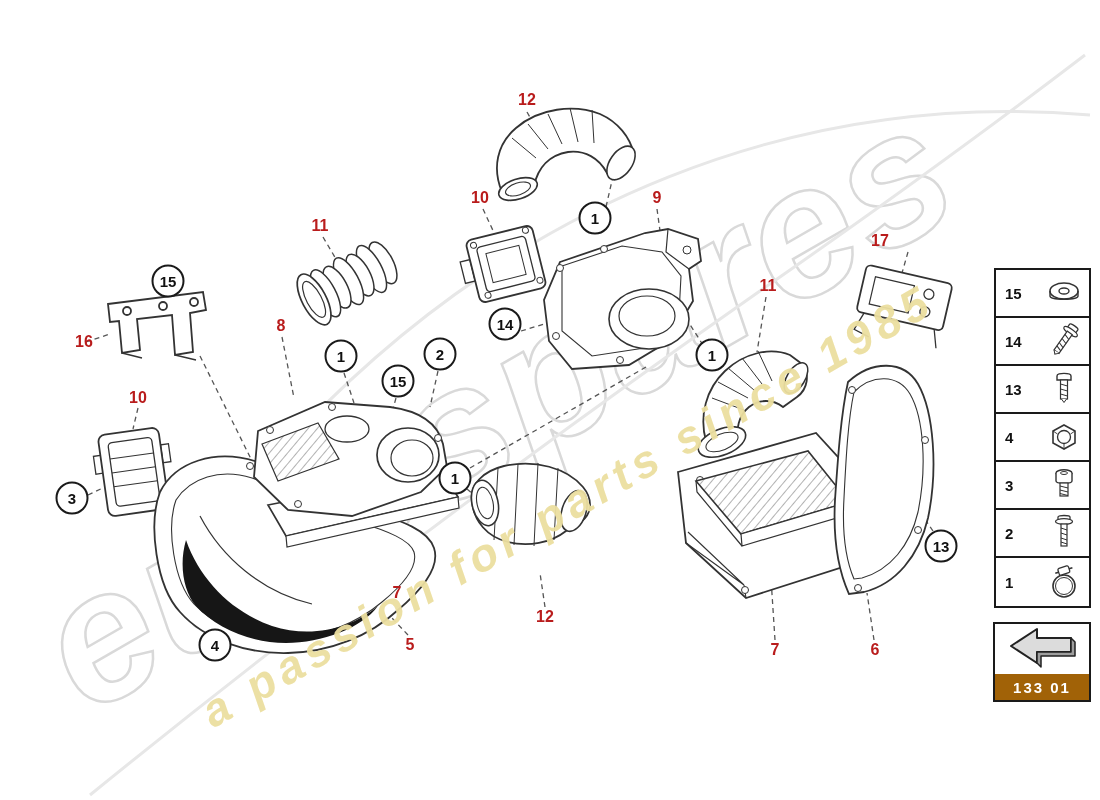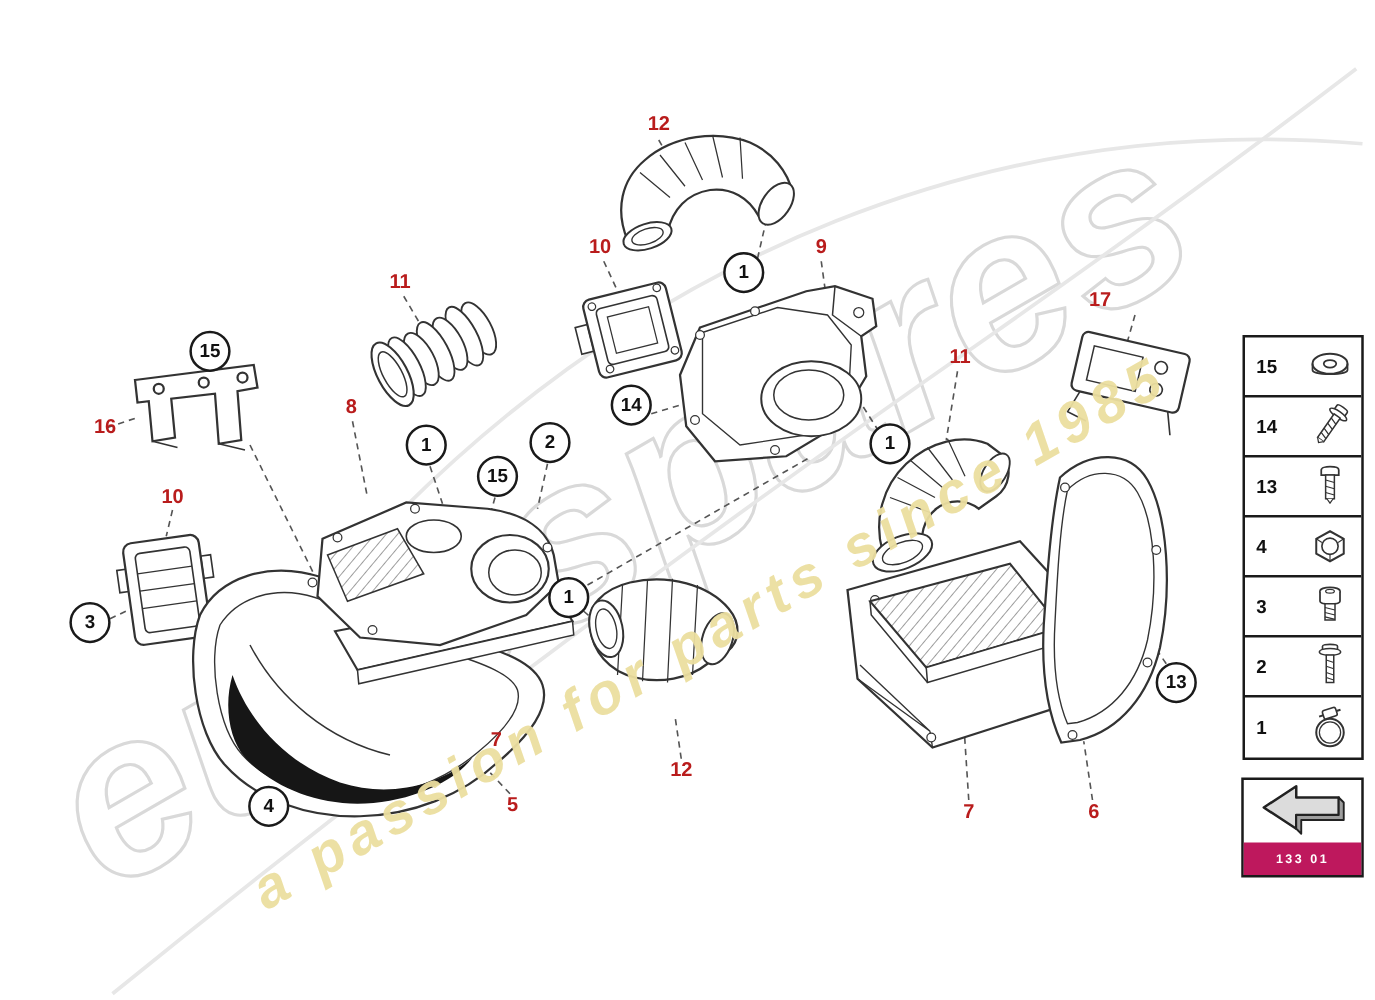--- a/index.html
+++ b/index.html
@@ -59,21 +59,21 @@
   .legend-num { font-size: 15px; font-weight: bold; color: #111; }
   .legend-icon svg { display: block; }
 
   
   #page-code-box {
     position: absolute; left: 993px; top: 622px; width: 98px;
     border: 2px solid #1a1a1a; background: #fff; z-index: 5;
   }
   #page-code-arrow { height: 50px; display: flex; align-items: center; justify-content: center; }
   #page-code-label {
-    height: 26px; background: #be185d; color: #fff; font-weight: bold; font-size: 10px;
+    height: 26px; background: #a16207; color: #fff; font-weight: bold; font-size: 15px;
     letter-spacing: 2px; display: flex; align-items: center; justify-content: center;
   }
 </style>
 </head>
 <body>
 
 <div id="stage">
 
   <div id="watermark-brand">eurospares</div>
 

